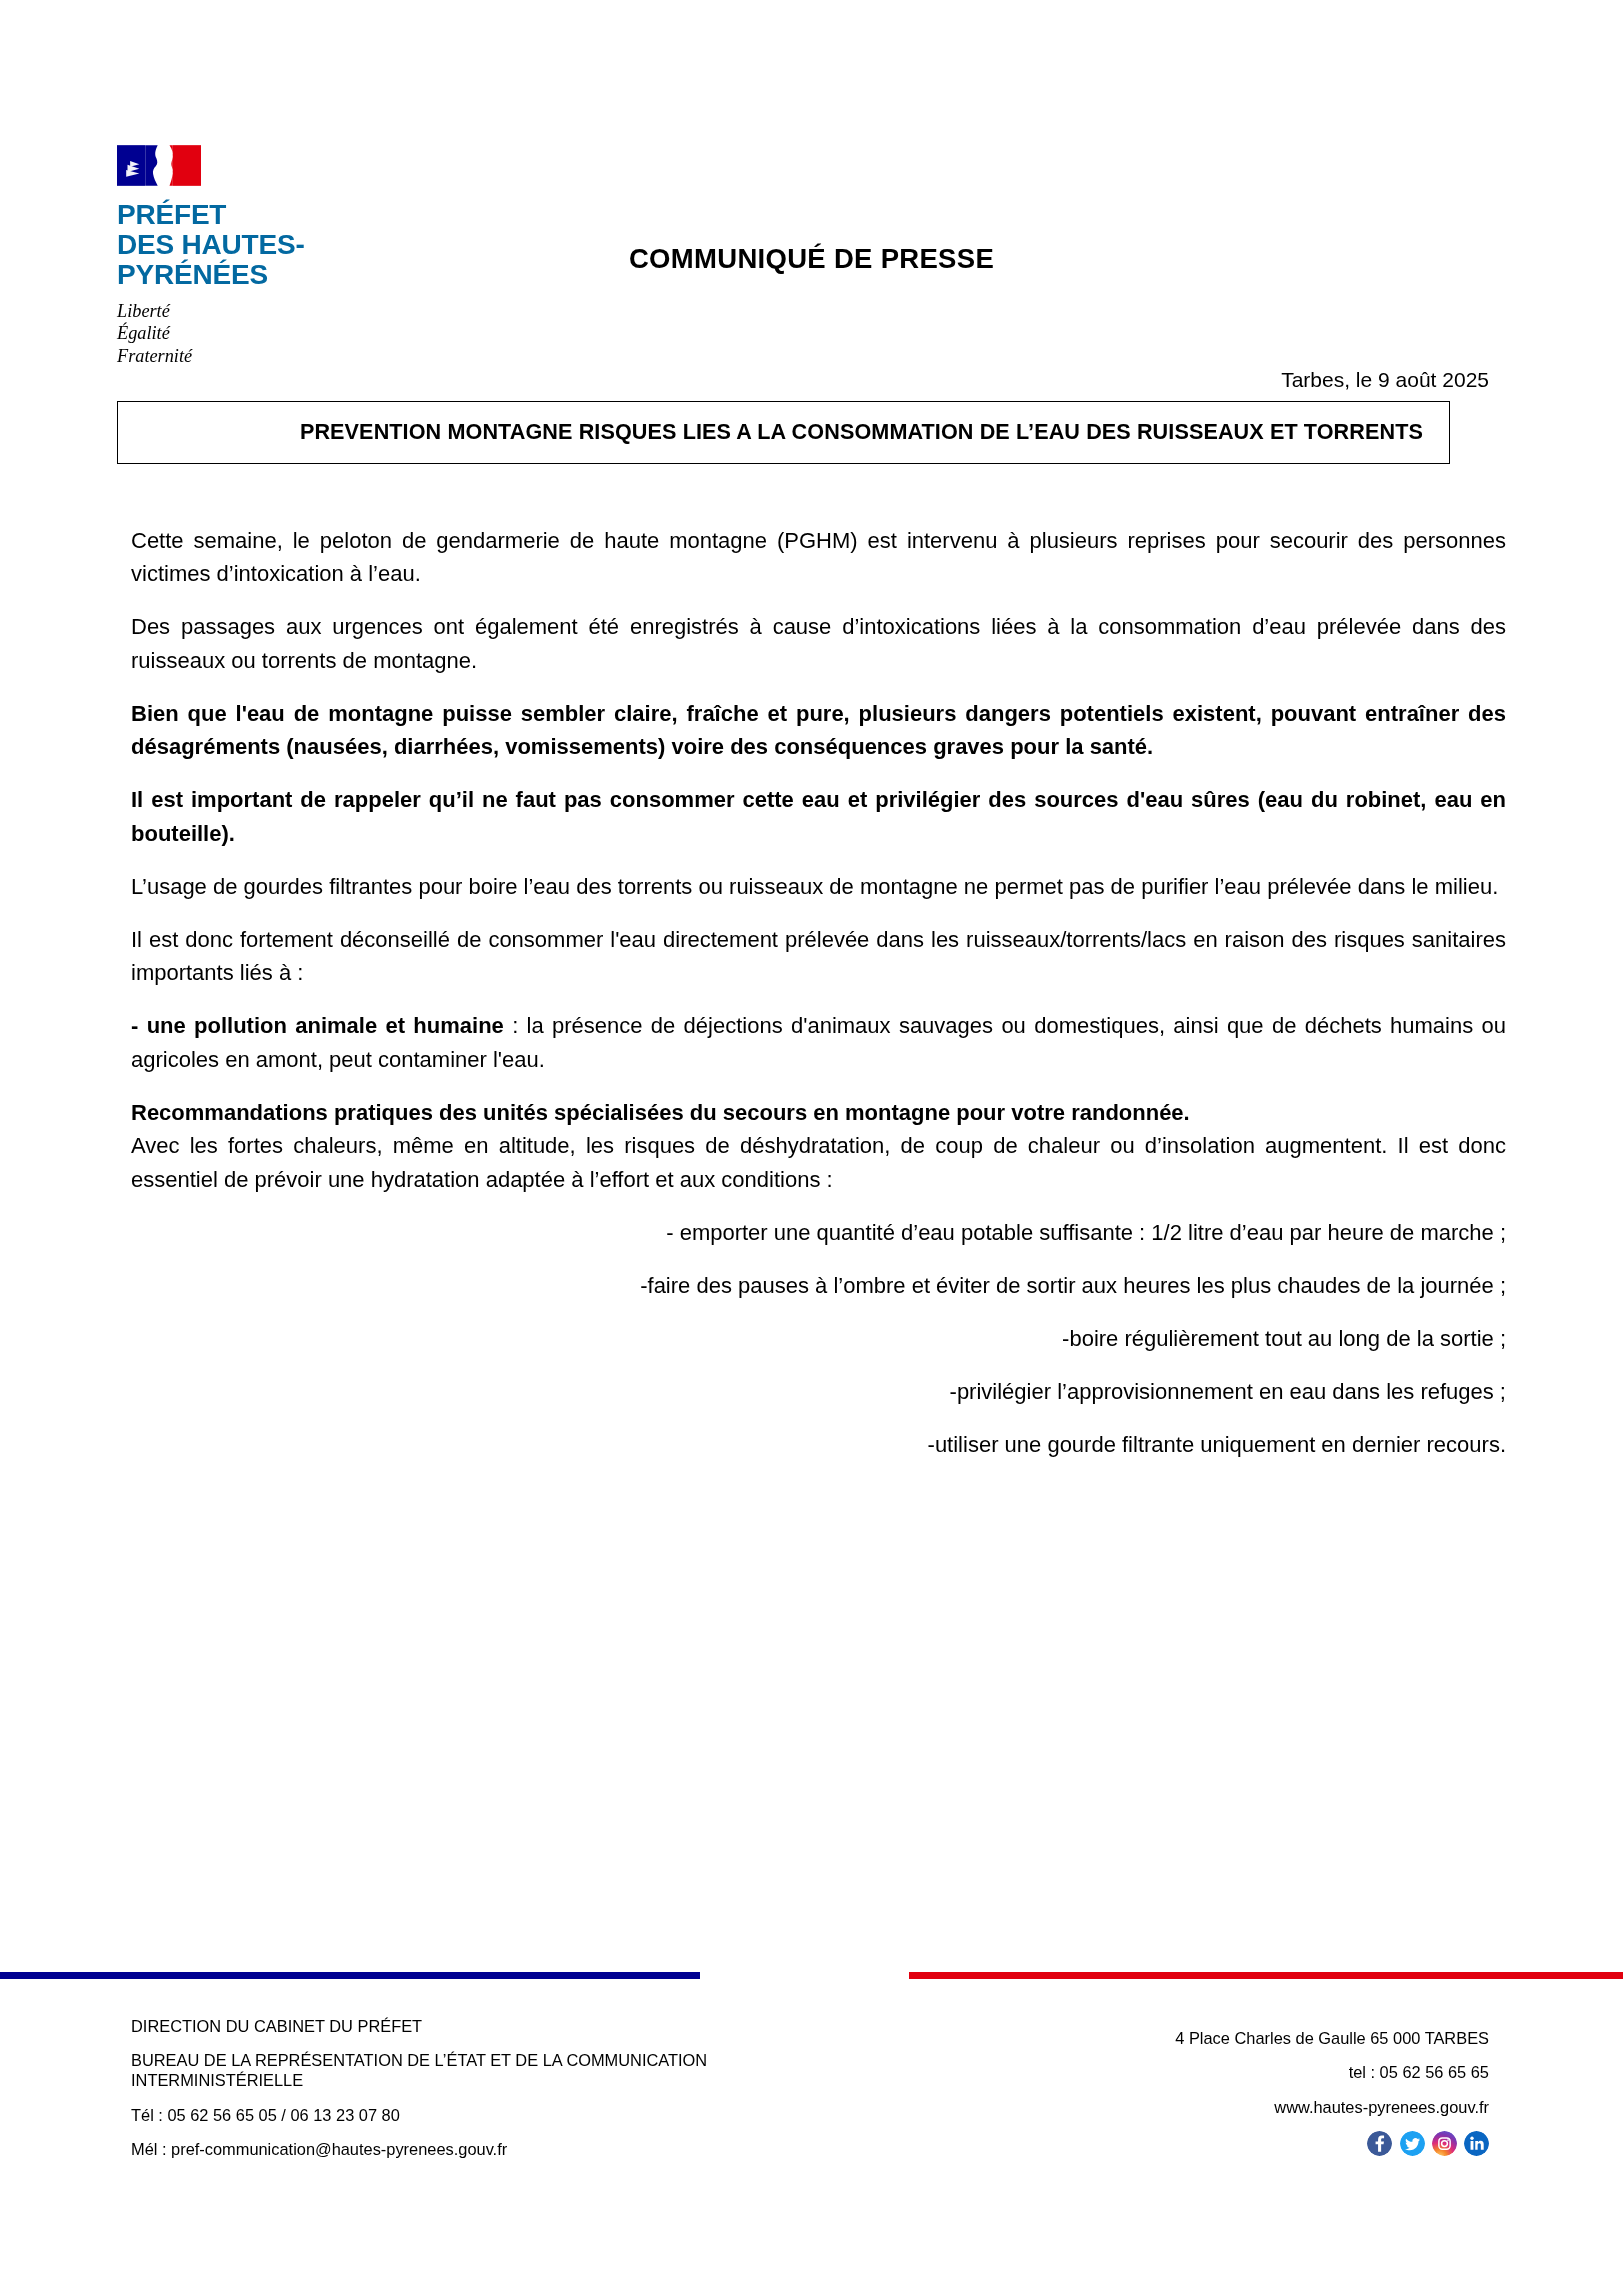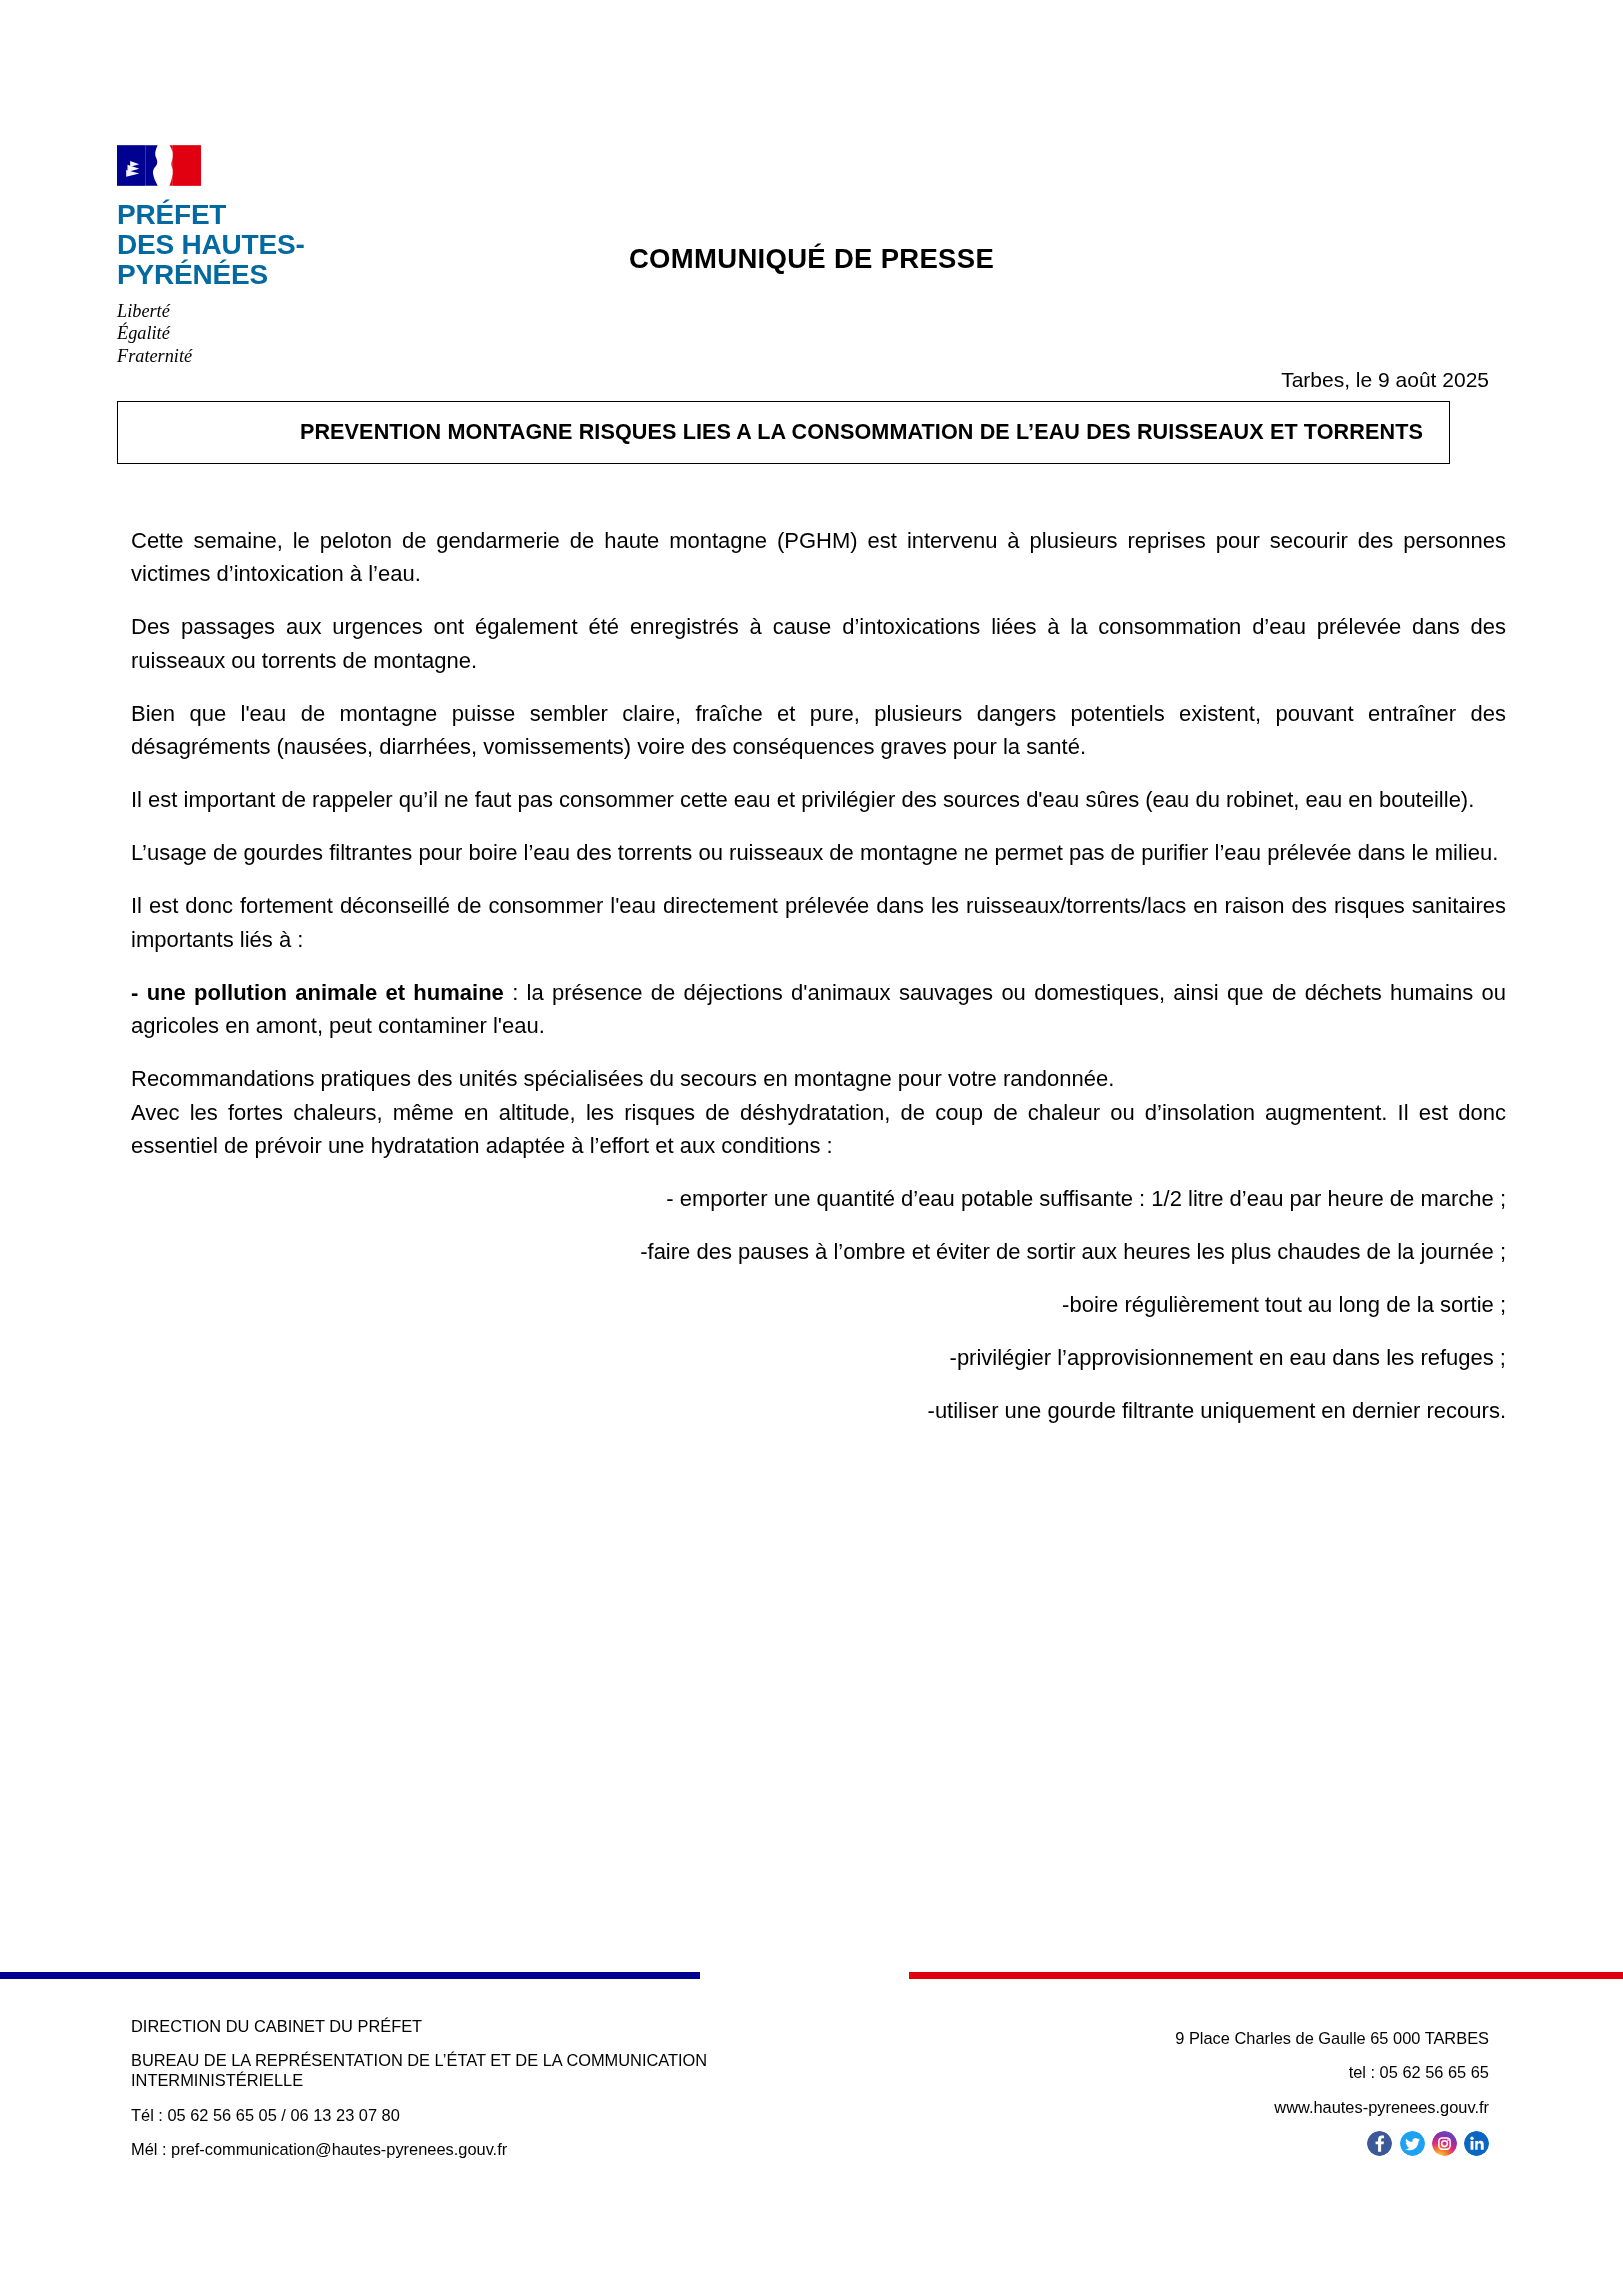--- a/index.html
+++ b/index.html
@@ -107,21 +107,21 @@
     text-align: justify;
     text-justify: inter-word;
     margin: 0 0 19.6px 0;
     hyphens: none;
   }
   .para.last-line-natural {
     text-align: right;
   }
   .para.tight { margin-bottom: 0; }
   .para strong { font-weight: bold; }
-  .para.bold { font-weight: normal; margin-top: 14px; }
+  .para.bold { font-weight: bold; margin-top: 14px; }
 
   
   .footer-rules {
     position: absolute;
     left: 0; right: 0;
     top: 1972px;
     height: 7.9px;
   }
   .rule-blue {
     position: absolute;
@@ -253,21 +253,21 @@
 </div>
 
 <div class="footer-left">
   <div class="fl-line">DIRECTION  DU CABINET DU PRÉFET</div>
   <div class="fl-line">BUREAU DE LA REPRÉSENTATION DE L’ÉTAT ET DE LA COMMUNICATION INTERMINISTÉRIELLE</div>
   <div class="fl-line">Tél : 05 62 56 65 05 / 06 13 23 07 80</div>
   <div class="fl-line">Mél : pref-communication@hautes-pyrenees.gouv.fr</div>
 </div>
 
 <div class="footer-right">
-  <div class="fr-line">9 Place Charles de Gaulle 65 000 TARBES</div>
+  <div class="fr-line">4 Place Charles de Gaulle 65 000 TARBES</div>
   <div class="fr-line">tel : 05 62 56 65 65</div>
   <div class="fr-line">www.hautes-pyrenees.gouv.fr</div>
 
   <div class="social-row">
     <svg class="social-icon" viewBox="0 0 40 40">
       <circle cx="20" cy="20" r="20" fill="#3B5998"></circle>
       <path d="M22.6 33V21.2h3.9l.6-4.6h-4.5v-2.9c0-1.3.4-2.2 2.3-2.2h2.4V7.4c-.4-.1-1.9-.2-3.6-.2-3.6 0-6 2.2-6 6.2v3.2h-4v4.6h4V33h4.9z" fill="#FFFFFF"></path>
     </svg>
     <svg class="social-icon" viewBox="0 0 40 40">
       <circle cx="20" cy="20" r="20" fill="#1DA1F2"></circle>

